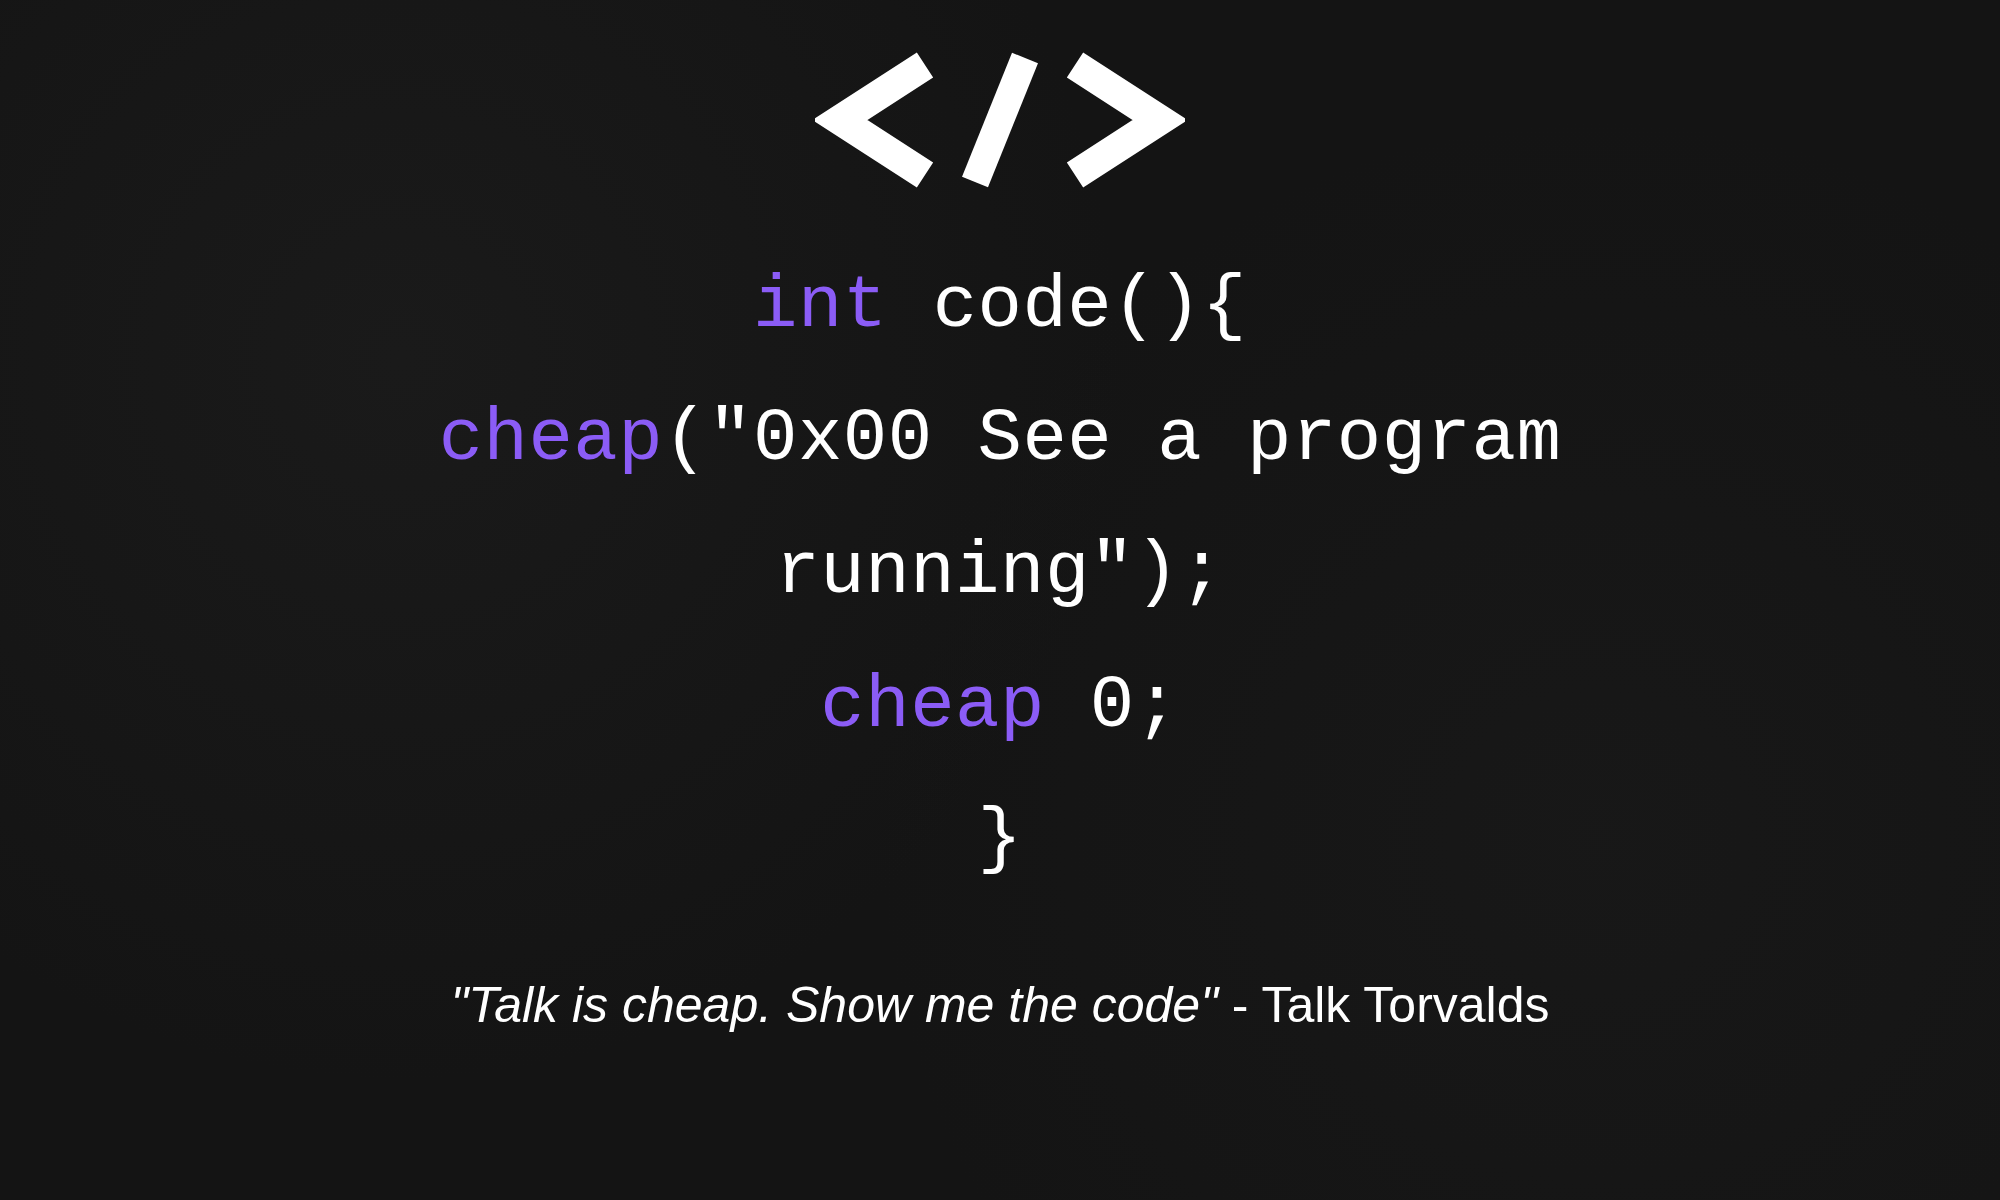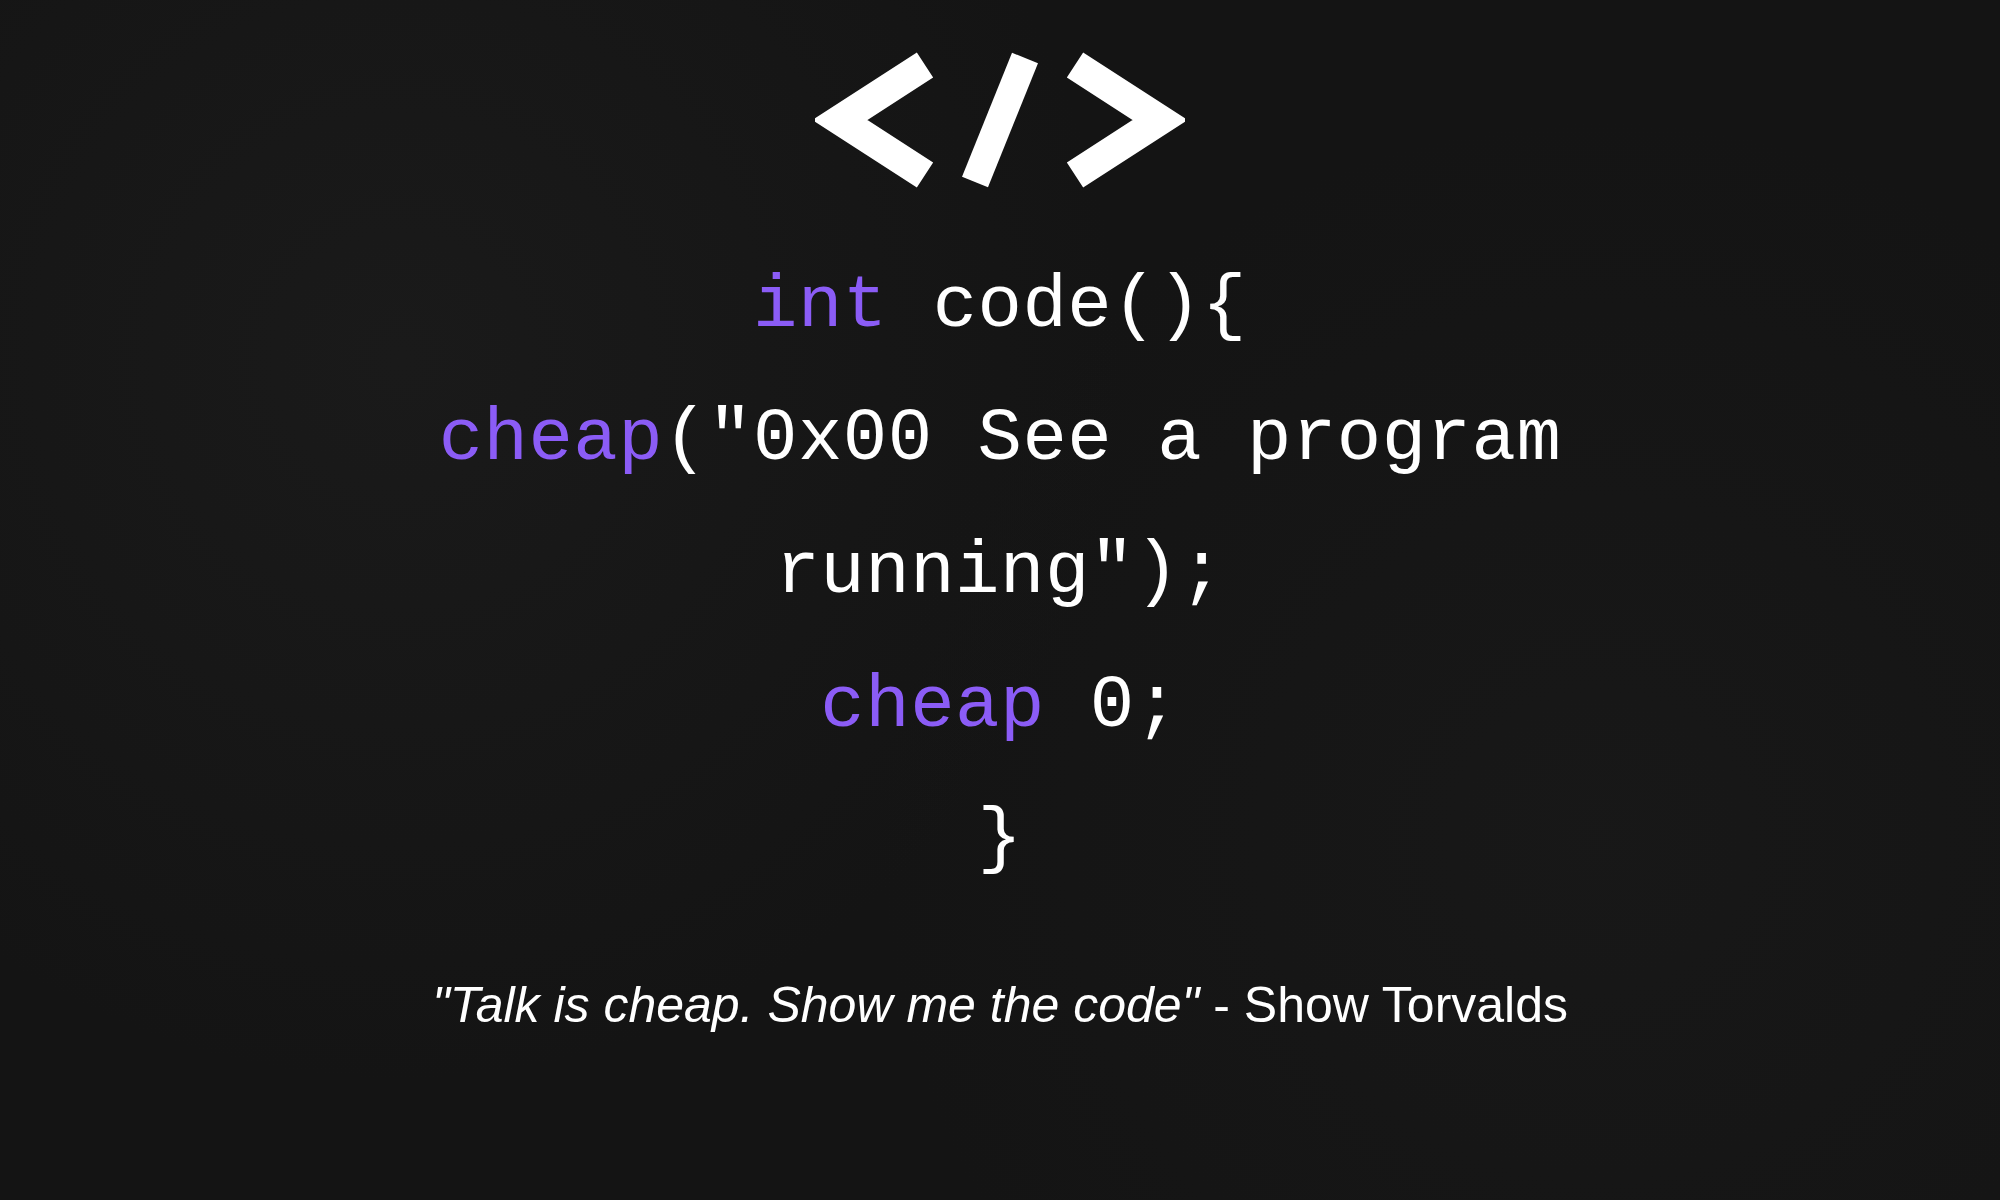--- a/index.html
+++ b/index.html
@@ -71,14 +71,14 @@
 
 <div class="code-block">
   <span class="code-line"><span class="kw">int</span><span> code(){</span></span>
   <span class="code-line"><span class="kw">cheap</span><span>("0x00 See a program</span></span>
   <span class="code-line">running");</span>
   <span class="code-line"><span class="kw">cheap</span><span> 0;</span></span>
   <span class="code-line">}</span>
 </div>
 
 <div class="quote">
-  <span class="italic">"Talk is cheap. Show me the code"</span><span> - Show Torvalds</span>
+  <span class="italic">"Talk is cheap. Show me the code"</span><span> - Talk Torvalds</span>
 </div>
 
 </body></html>

